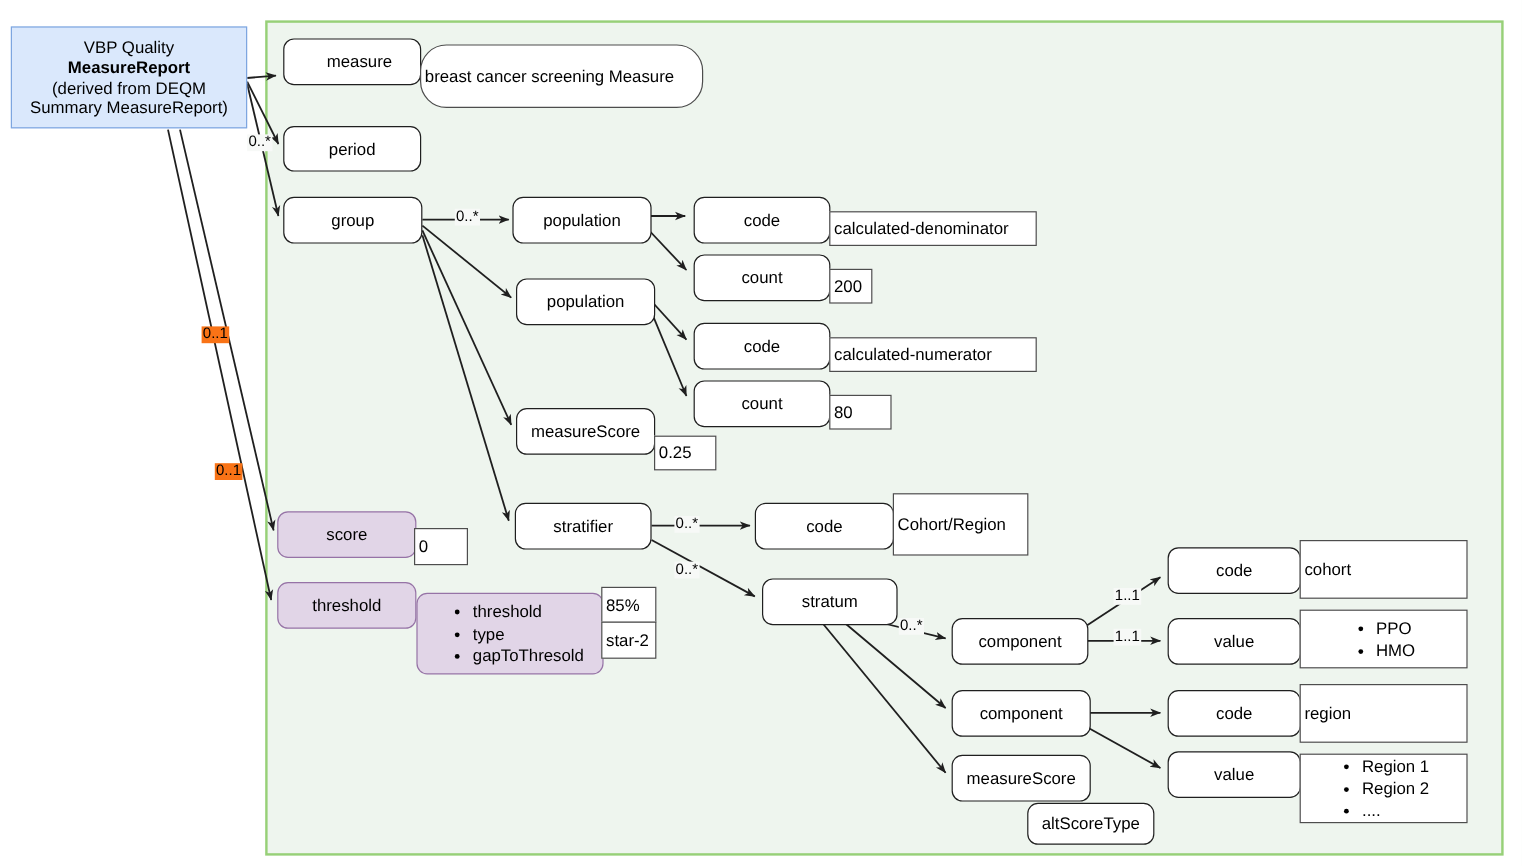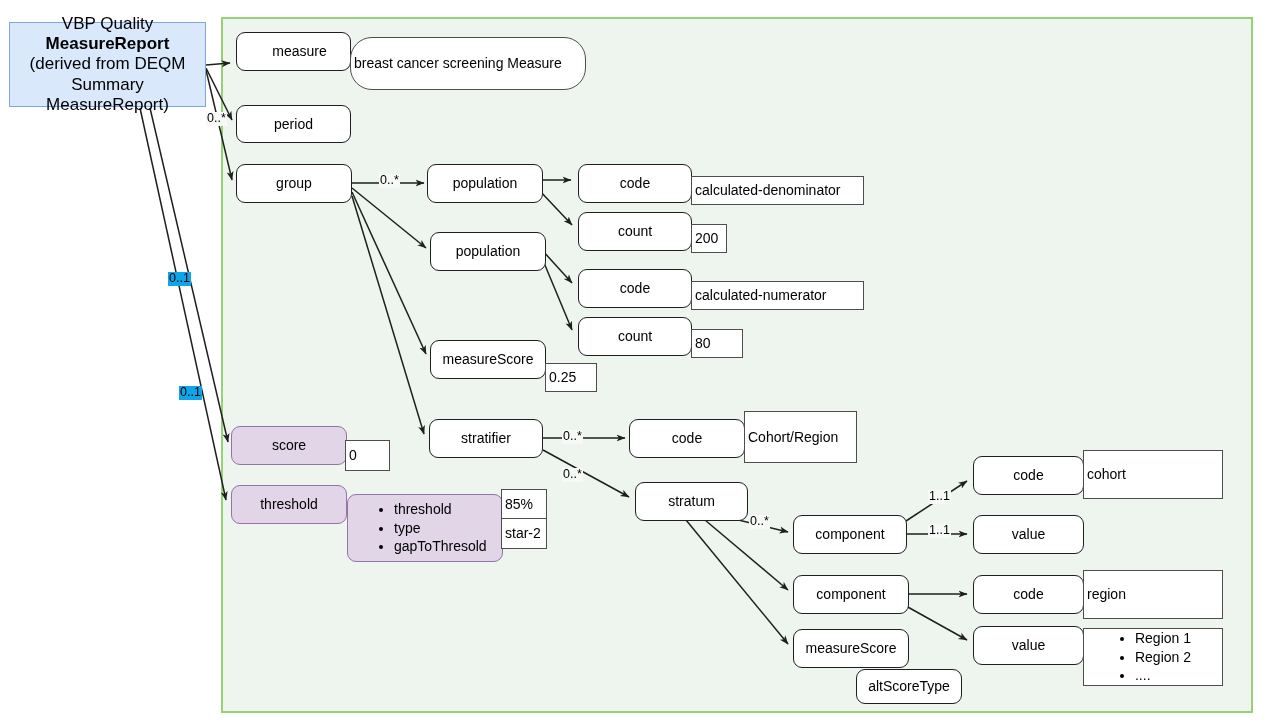--- a/index.html
+++ b/index.html
@@ -51,37 +51,37 @@
     justify-content: flex-start;
     text-align: left;
     padding-left: 3px;
   }
   .blue {
     background: #dae8fc;
     border: 1.6px solid #7ea6e0;
     border-radius: 0;
     flex-direction: column;
     justify-content: center;
-    font-size: 17px;
+    font-size: 14px;
   }
   .purple {
     background: #e1d5e7;
     border: 1.6px solid #9673a6;
     border-radius: 9px;
   }
   .lbl {
     position: absolute;
     font-size: 12.5px;
     color: #000000;
     background: #f7f9f7;
     padding: 0 1px;
     white-space: nowrap;
     line-height: 1.1;
   }
-  .lbl.onwhite { background: #0ea5e9; }
+  .lbl.onwhite { background: #f97316; }
   ul.bullets {
     margin: 0;
     padding: 0 0 0 20px;
     list-style: disc;
     text-align: left;
     font-size: 14px;
   }
   ul.bullets li { margin: 0; padding: 0; line-height: 1.33; }
   .node.bulletbox { justify-content: flex-start; padding-left: 26px; }
   .node.bulletbox-c { justify-content: center; }
@@ -209,20 +209,26 @@
   <div class="node rounded" style="left:793px; top:575px; width:116px; height:39px;">component</div>
 
   <div class="node rounded" style="left:793px; top:629px; width:116px; height:39px;">measureScore</div>
 
   <div class="node rounded" style="left:856px; top:669px; width:106px; height:35px;">altScoreType</div>
 
   <div class="node rounded" style="left:973px; top:456px; width:111px; height:39px;">code</div>
   <div class="node rect" style="left:1083px; top:450px; width:140px; height:49px;" style2="">cohort</div>
 
   <div class="node rounded" style="left:973px; top:515px; width:111px; height:39px;">value</div>
+  <div class="node rect bulletbox-c" style="left:1083px; top:508px; width:140px; height:49px; padding-left:0;">
+    <ul class="bullets">
+      <li>PPO</li>
+      <li>HMO</li>
+    </ul>
+  </div>
 
   <div class="node rounded" style="left:973px; top:575px; width:111px; height:39px;">code</div>
   <div class="node rect" style="left:1083px; top:570px; width:140px; height:49px;">region</div>
 
   <div class="node rounded" style="left:973px; top:626px; width:111px; height:39px;">value</div>
   <div class="node rect bulletbox-c" style="left:1083px; top:628px; width:140px; height:58px; padding-left:0;">
     <ul class="bullets">
       <li>Region 1</li>
       <li>Region 2</li>
       <li>....</li>

